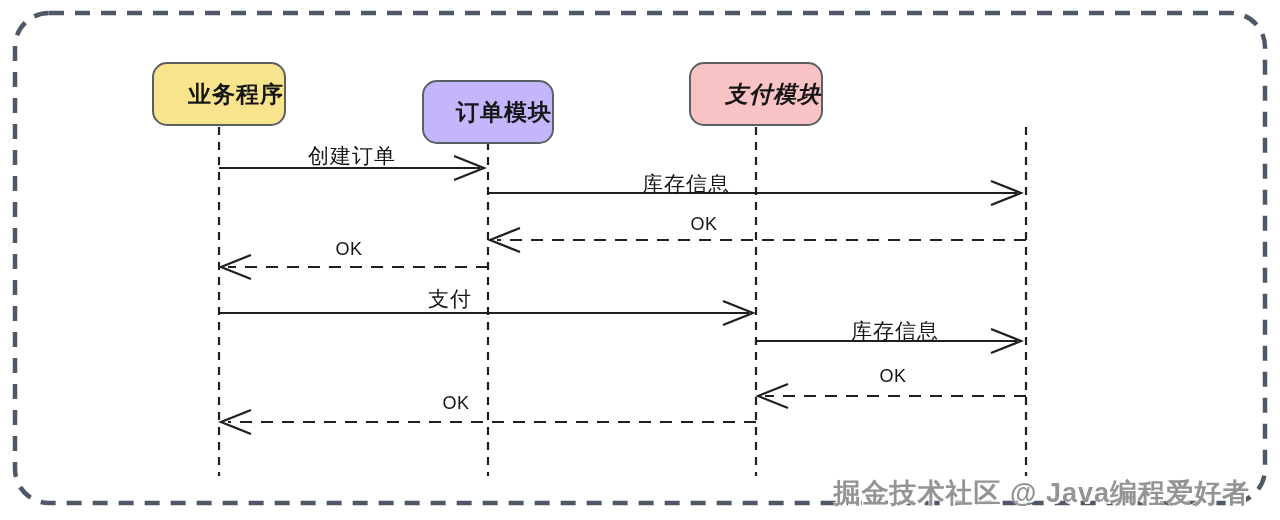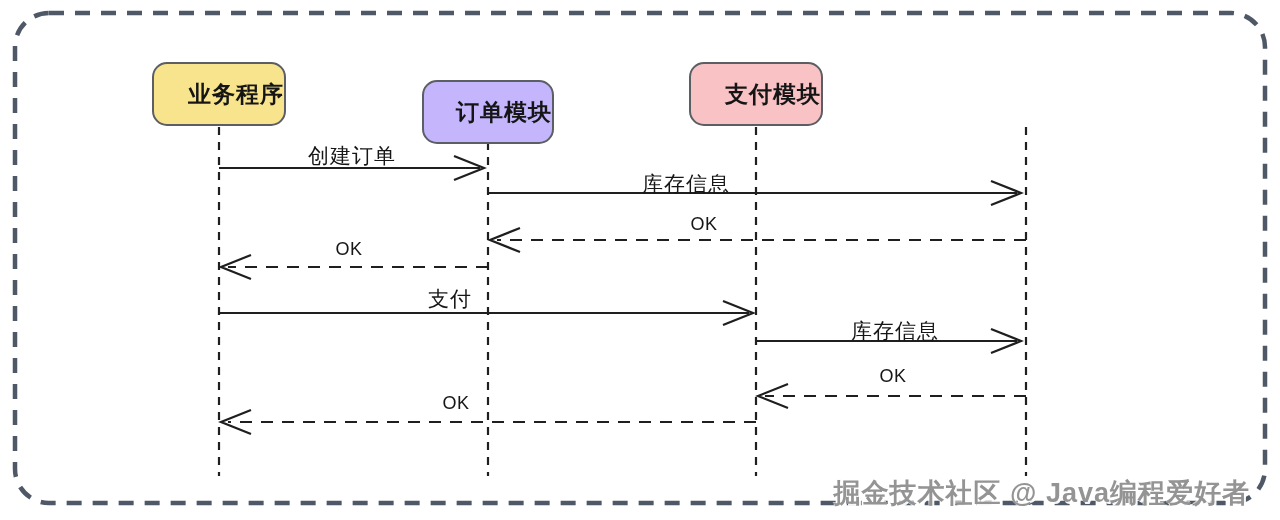--- a/index.html
+++ b/index.html
@@ -117,21 +117,21 @@
       <path d="M251 410 L221 422 L251 434"></path>
     </g>
   </svg>
 
   <div class="actor actor-1" style="background: rgb(248, 228, 141);">
     <span>业务程序</span>
   </div>
   <div class="actor actor-2" style="background: #c4b5fd; margin-top: 18px;">
     <span>订单模块</span>
   </div>
-  <div class="actor actor-3" style="background: rgb(249, 195, 198);">
+  <div class="actor actor-3" style="background: rgb(249, 195, 198); font-style: italic;">
     <span>支付模块</span>
   </div>
 
   <div class="msg-label" style="left:352px; top:142px;">创建订单</div>
   <div class="msg-label" style="left:686px; top:170px;">库存信息</div>
   <div class="msg-label ok" style="left:704px; top:214px;">OK</div>
   <div class="msg-label ok" style="left:349px; top:239px;">OK</div>
   <div class="msg-label" style="left:450px; top:285px;">支付</div>
   <div class="msg-label" style="left:895px; top:317px;">库存信息</div>
   <div class="msg-label ok" style="left:893px; top:366px;">OK</div>

